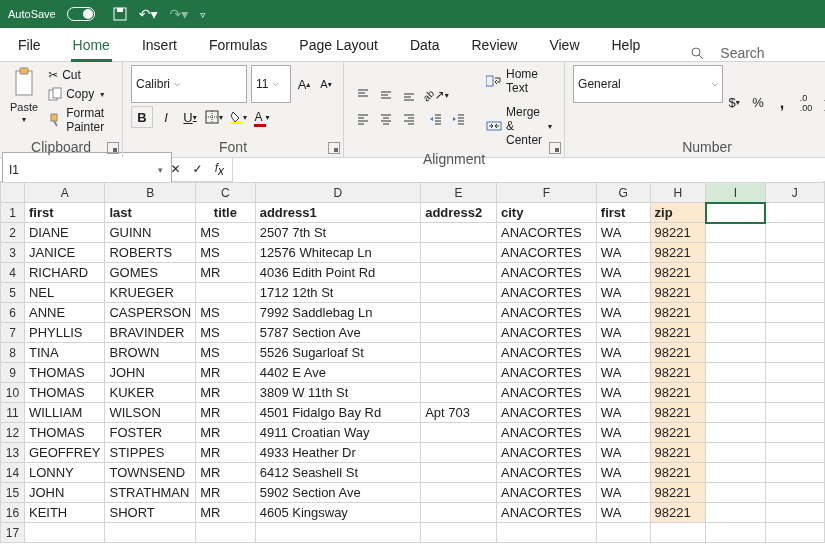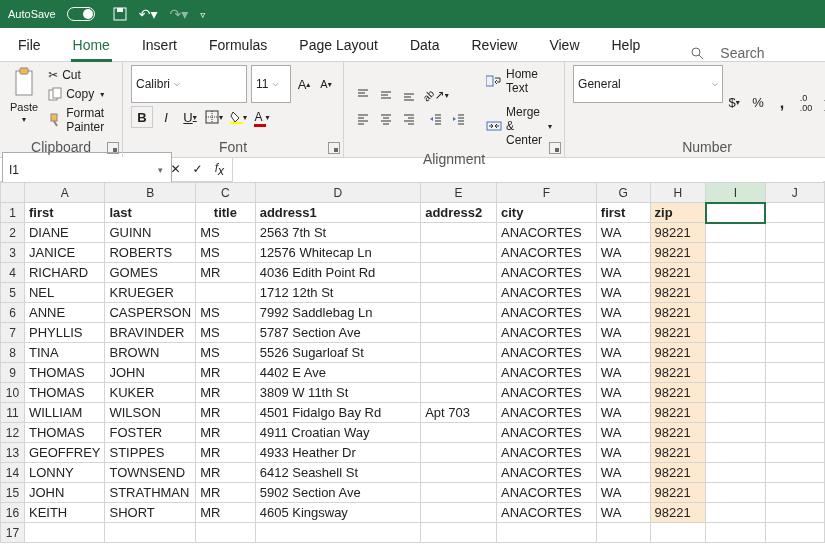--- a/index.html
+++ b/index.html
@@ -329,21 +329,21 @@
           <td style="font-weight:bold;">first</td>
           <td style="font-weight:bold;background:#fce9d0">zip</td>
           <td class="sel-cell"></td>
           <td></td>
         </tr>
         <tr>
           <th class="rowh">2</th>
           <td>DIANE</td>
           <td>GUINN</td>
           <td>MS</td>
-          <td>2563 7th St</td>
+          <td>2507 7th St</td>
           <td></td>
           <td>ANACORTES</td>
           <td>WA</td>
           <td class="zipcol">98221</td>
           <td></td>
           <td></td>
         </tr>
         <tr>
           <th class="rowh">3</th>
           <td>JANICE</td>

